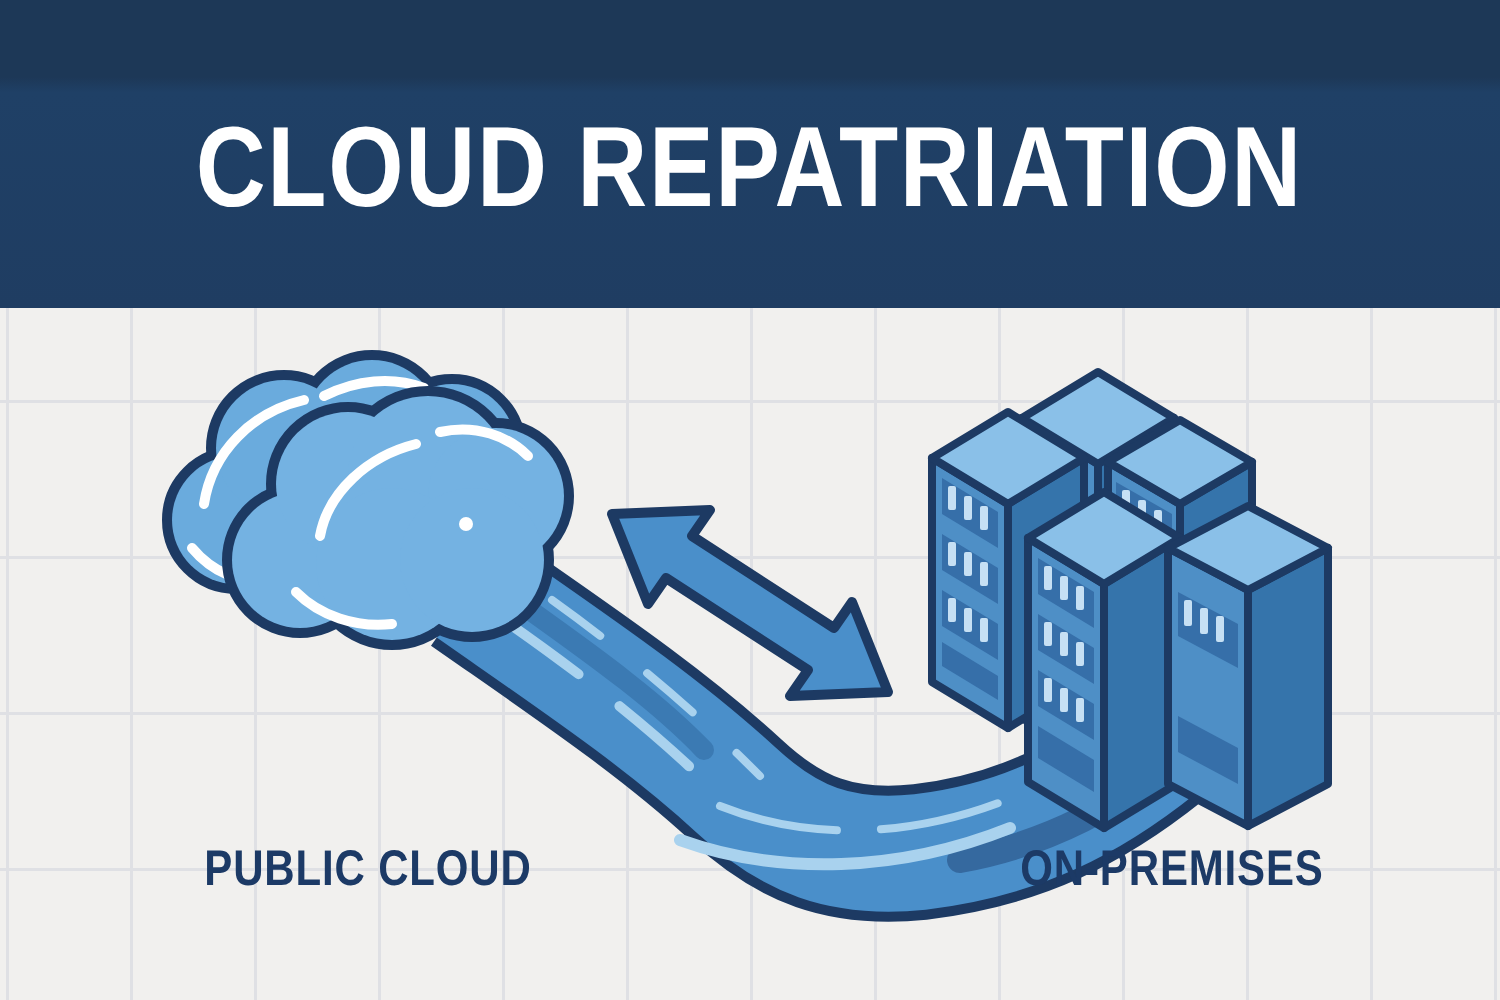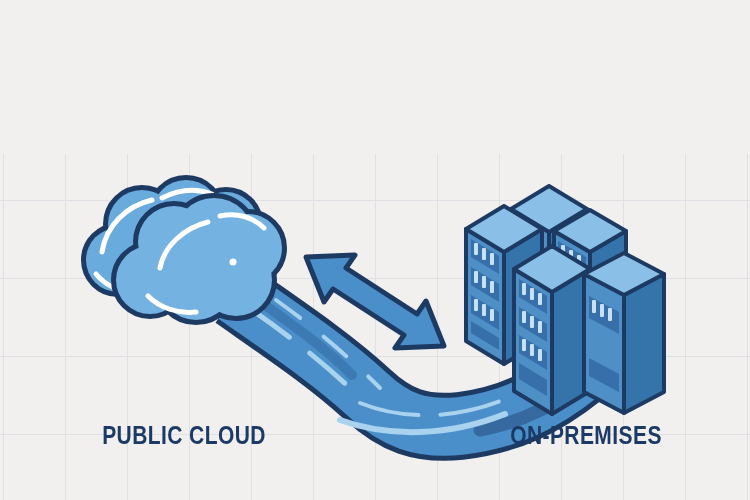--- a/index.html
+++ b/index.html
@@ -54,20 +54,23 @@
     transform: translate(-50%, -50%) scaleX(0.84);
   }
   .zone-label.left  { left: 184px; top: 281px; }  
   .zone-label.right { left: 586px; top: 281px; }
 </style>
 </head>
 <body>
 
 <div class="poster">
 
+  <header class="banner">
+    <h1>CLOUD REPATRIATION</h1>
+  </header>
 
   <div class="canvas">
     <div class="gridlines"></div>
 
     <svg class="scene" viewBox="0 154 750 346">
 
       <g>
 
         <path d="M 235,295 C 285,330 330,360 368,395 C 395,420 420,430 460,426 C 510,420 545,402 580,374 C 595,362 605,356 618,350" fill="none" stroke="var(--outline-navy,#1d3a63)" stroke-width="68" stroke-linecap="butt"></path>
 

